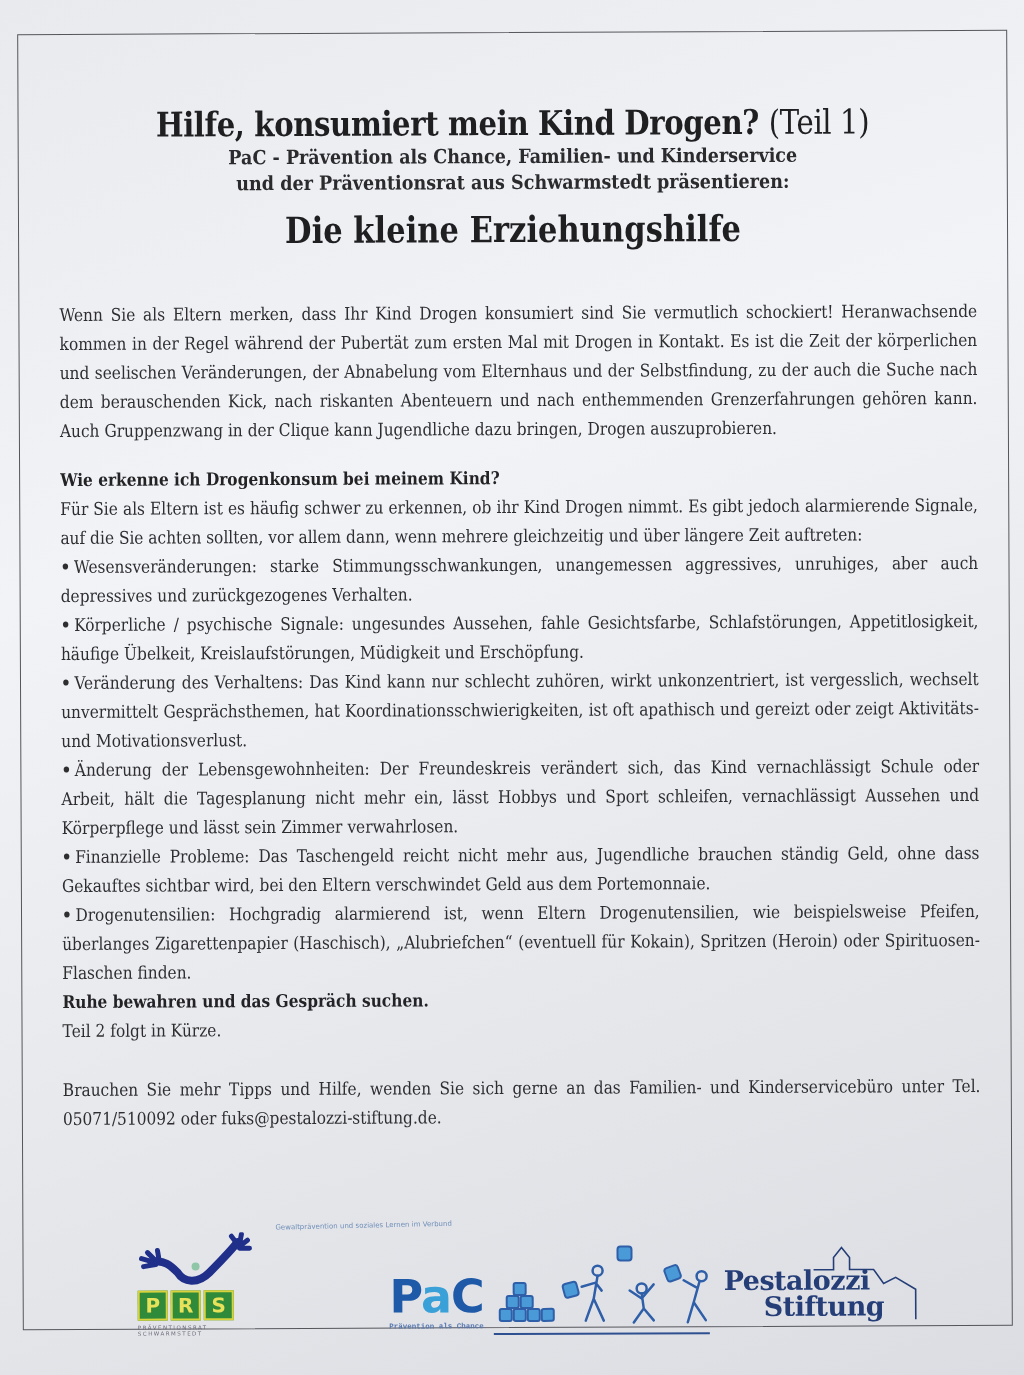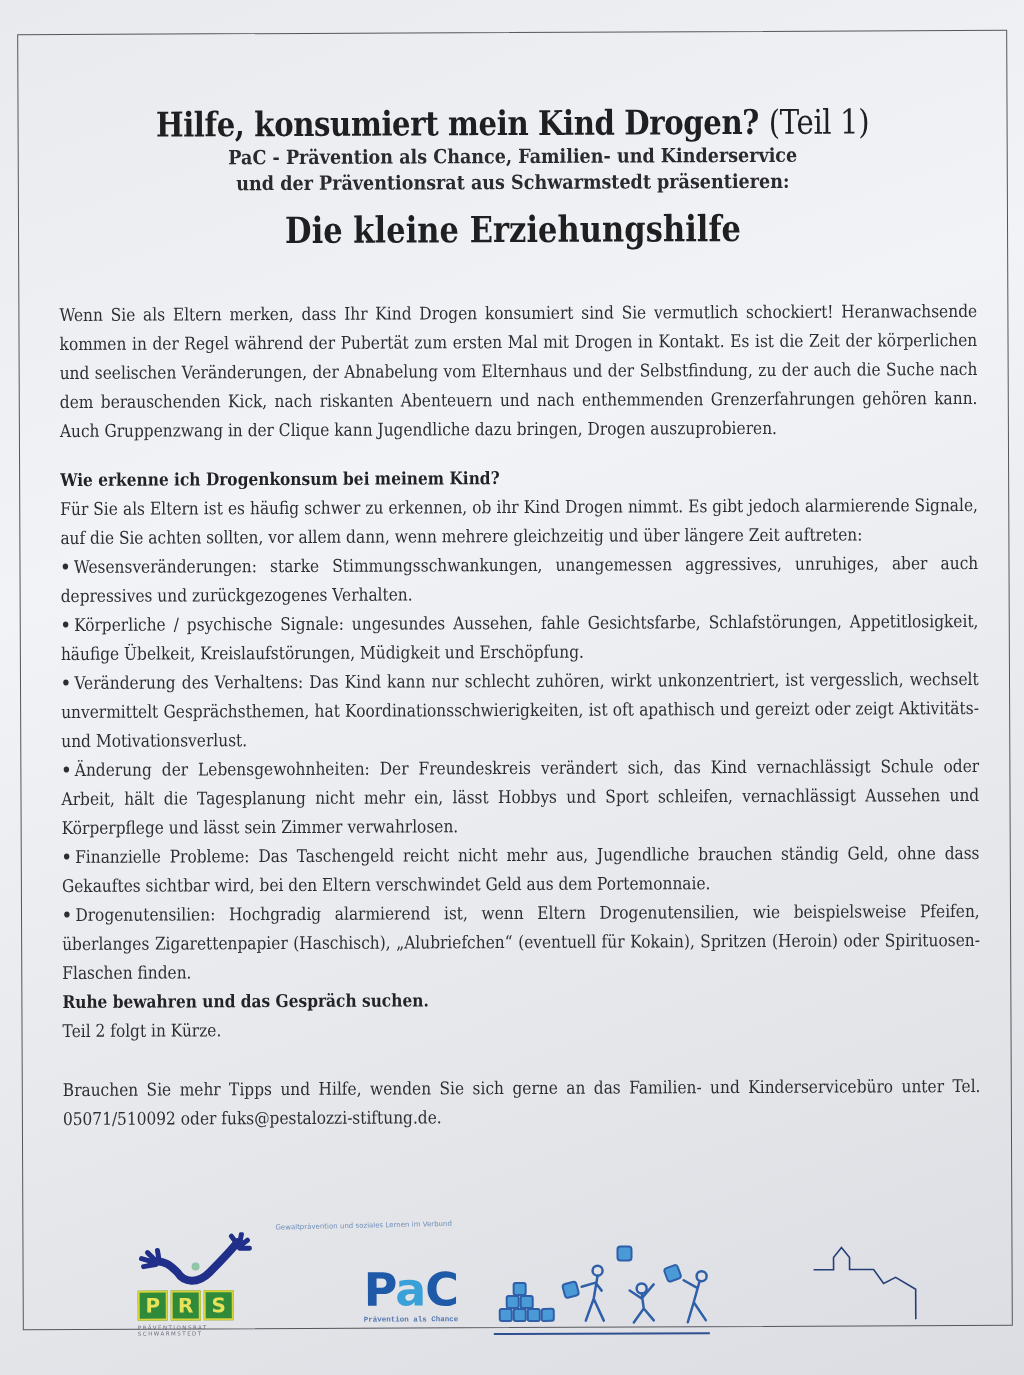--- a/index.html
+++ b/index.html
@@ -68,21 +68,21 @@
     width: 30px; height: 30px; background: #2f8a3a;
     border: 2px solid #d8d23c; box-sizing: border-box;
     font-family: "DejaVu Sans", sans-serif; font-weight: bold; font-size: 20px;
     color: #e8e25a; text-align: center; line-height: 26px;
   }
   .prs-caption {
     position: absolute; left: 4px; top: 92px;
     font-family: "DejaVu Sans", sans-serif; font-size: 5.5px; letter-spacing: 1.5px;
     color: #6a6a7a; line-height: 6px; width: 100px;
   }
-  .pac { position: absolute; left: 230px; top: 44px; width: 120px; }
+  .pac { position: absolute; left: 230px; top: 51px; width: 120px; text-align: right; }
   .pac-word {
     font-family: "DejaVu Sans", sans-serif; font-weight: bold; font-size: 46px;
     color: #1e5aa8; line-height: 48px; letter-spacing: -1px;
   }
   .pac-word .a { color: #3aa0d8; }
   .pac-sub {
     font-family: Liberation Mono, monospace; font-size: 7.5px; font-weight: bold;
     color: #5577b0; margin-top: 2px;
   }
   .figures { position: absolute; left: 360px; top: 20px; width: 220px; height: 90px; }
@@ -188,16 +188,20 @@
             <path d="M206 41 L200 62 L194 82 M200 62 L212 80 M204 48 L190 40"></path>
         </g>
       </svg>
       <div class="ground"></div>
     </div>
 
     <div class="pestalozzi">
       <svg width="200" height="90" viewBox="0 0 200 90" style="position:absolute;left:0;top:0;">
         <path d="M90 30 L110 30 L110 18 L118 8 L126 18 L126 30 L150 30 L160 44 L172 38 L192 50 L192 80" stroke="#253e78" stroke-width="1.6" fill="none"></path>
       </svg>
+      <div class="pest-text">
+        <span>Pestalozzi</span>
+        <span class="l2">Stiftung</span>
+      </div>
     </div>
   </div>
 
 </div>
 
 </body></html>

